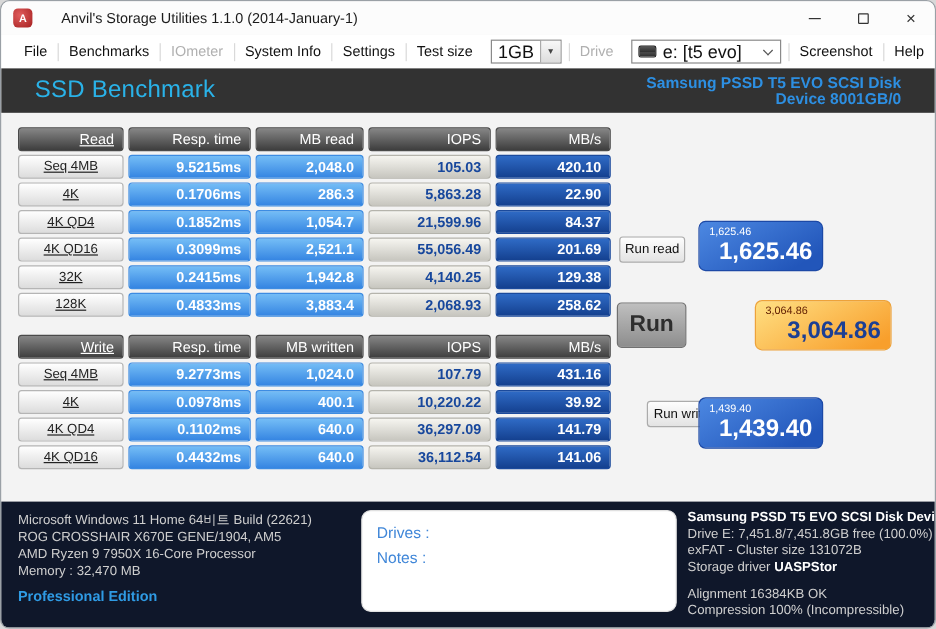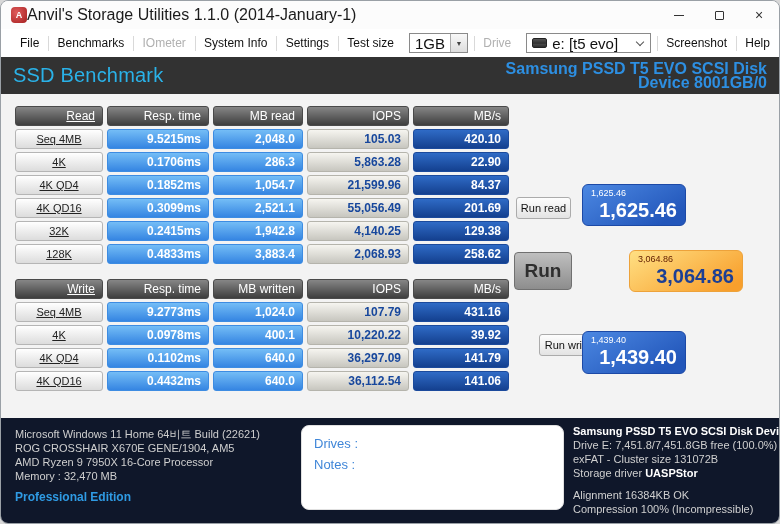--- a/index.html
+++ b/index.html
@@ -6,21 +6,21 @@
   html,body { background:#d8d8d8; font-family:"Liberation Sans", sans-serif; }
   .window {
     position:relative; width:780px; height:524px; background:#f3f3f3;
     border:1px solid #9aa0a6; border-radius:8px; overflow:hidden;
   }
   
   .titlebar { position:absolute; top:0; left:0; right:0; height:28px; background:#fcfcfc;
     display:flex; align-items:center; padding-left:10px; }
   .app-icon { width:16px; height:16px; border-radius:4px; background:radial-gradient(circle at 35% 35%, #e05c5c, #a51f1f);
     display:flex; align-items:center; justify-content:center; color:#fff; font-size:9px; font-weight:bold; }
-  .title-text { margin-left:0; font-size:16px; color:#1b1b1b; }
+  .title-text { margin-left:24px; font-size:12px; color:#1b1b1b; }
   .win-controls { margin-left:auto; display:flex; height:100%; }
   .wc { width:40px; height:100%; display:flex; align-items:center; justify-content:center; color:#333; }
   .wc-min-glyph { width:10px; height:1px; background:#333; display:inline-block; }
   .wc-max-glyph { width:9px; height:9px; border:1px solid #333; border-radius:1px; display:inline-block; }
   .wc-close-glyph { font-size:14px; line-height:14px; }
   
   .menubar { position:absolute; top:28px; left:0; right:0; height:28px; background:#ffffff;
     display:flex; align-items:center; padding-left:10px; font-size:12px; color:#111; }
   .menu-item { padding:0 9px; cursor:default; white-space:nowrap; }
   .menu-item.disabled { color:#b0b0b0; }
@@ -28,23 +28,23 @@
   .combo { display:flex; align-items:center; border:1px solid #8a8a8a; background:#fff; height:20px; margin:0 6px; }
   .combo-value { font-size:15px; padding:0 5px; white-space:nowrap; }
   .combo-btn { width:17px; height:18px; border-left:1px solid #aaa; background:linear-gradient(180deg,#f8f8f8,#ddd);
     display:flex; align-items:center; justify-content:center; font-size:7px; color:#444; }
   .drive-icon { width:15px; height:10px; margin-left:5px; border-radius:2px;
     background:linear-gradient(180deg,#555 0%,#2e2e2e 55%,#4a4a4a 60%,#2e2e2e 100%); border:1px solid #222; }
   .chev { width:6px; height:6px; border-right:1.5px solid #555; border-bottom:1.5px solid #555;
     transform:rotate(45deg); margin:0 7px 3px 14px; }
   
   .band { position:absolute; top:56px; left:0; right:0; height:37px; background:#323232;
-    display:flex; align-items:center; justify-content:space-between; padding:0 12px; }
+    display:flex; align-items:center; justify-content:space-between; padding:0 28px; }
   .band-title { font-size:20px; color:#2ab2e8; font-weight:400; letter-spacing:0.2px; }
-  .band-device { text-align:right; color:#2d8fe2; font-weight:bold; font-size:16px; line-height:14px; }
+  .band-device { text-align:right; color:#2d8fe2; font-weight:bold; font-size:13px; line-height:14px; }
   
   .bench-table { position:absolute; left:14px; width:494px; }
   .read-table { top:105px; }
   .write-table { top:278px; }
   .trow { display:flex; gap:4px; margin-bottom:3px; }
   .cell { height:20px; line-height:19px; border-radius:3px; font-size:12px; font-weight:bold;
     padding:0 7px; text-align:right; overflow:hidden; white-space:nowrap; }
   .c-label { width:88px;text-decoration:underline; }
   .c-resp  { width:102px; }
   .c-mb    { width:90px; }

